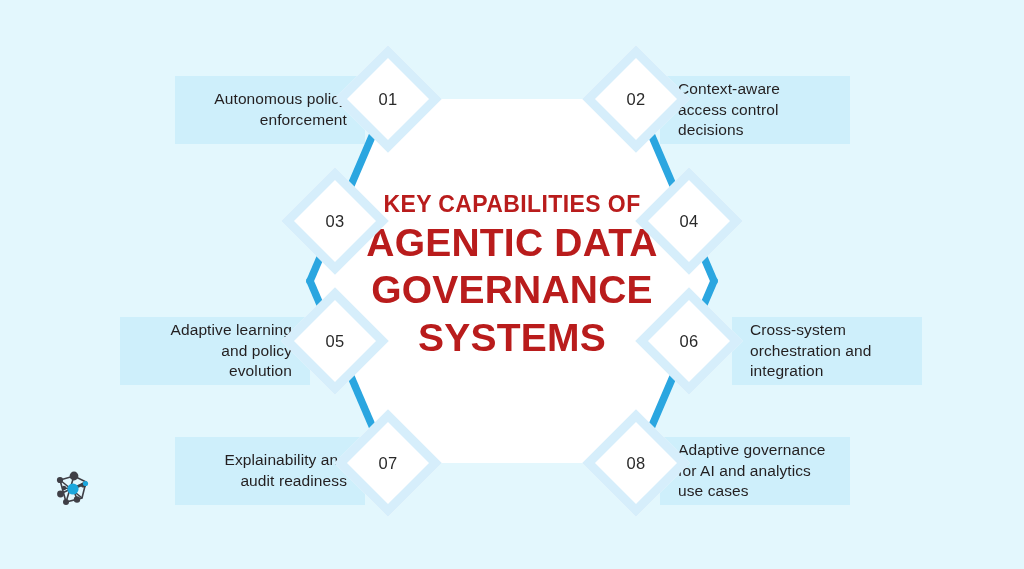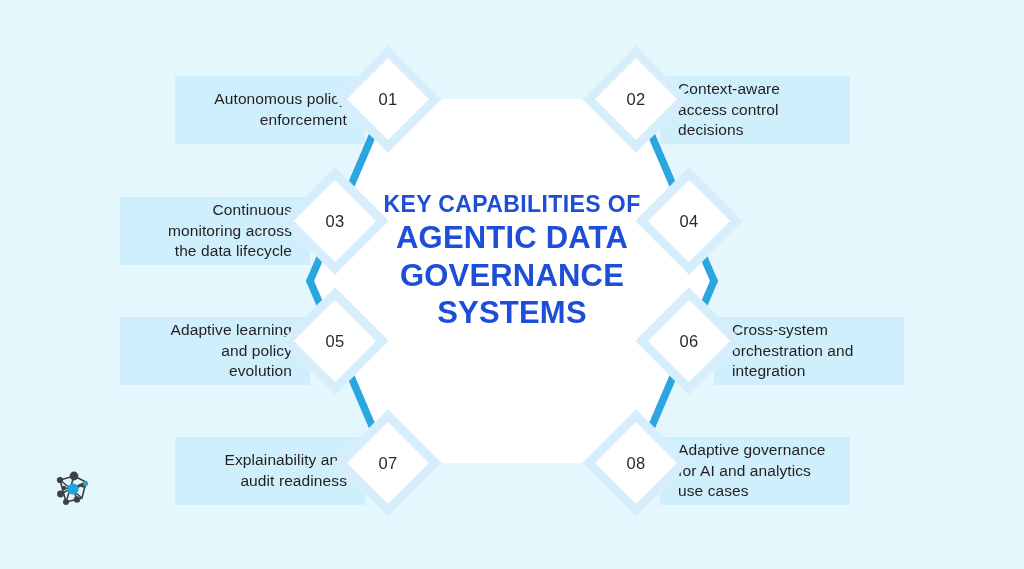--- a/index.html
+++ b/index.html
@@ -61,31 +61,31 @@
     pointer-events: none;
   }
 
   
   .center-title {
     position: absolute;
     left: 330px;
     top: 190px;
     width: 364px;
     text-align: center;
-    color: #1d4ed8;
+    color: #b91c1c;
   }
   .title-line-1 {
     font-size: 23px;
     font-weight: bold;
     letter-spacing: 0.4px;
     line-height: 1.25;
     display: block;
   }
   .title-line-2 {
-    font-size: 31px;
+    font-size: 39px;
     font-weight: bold;
     letter-spacing: 0.2px;
     line-height: 1.22;
     display: block;
   }
 
   
   .diamond {
     position: absolute;
     width: 76px;
@@ -123,34 +123,29 @@
     <span class="label-text">Autonomous policy
 enforcement</span>
   </div>
 
   <div class="label-box right" style="left:660px; top:76px;  width:190px; height:68px;">
     <span class="label-text">Context-aware
 access control
 decisions</span>
   </div>
 
-  <div class="label-box left" style="left:120px; top:197px; width:190px; height:68px;">
-    <span class="label-text">Continuous
-monitoring across
-the data lifecycle</span>
-  </div>
 
 
   <div class="label-box left" style="left:120px; top:317px; width:190px; height:68px;">
     <span class="label-text">Adaptive learning
 and policy
 evolution</span>
   </div>
 
-  <div class="label-box right" style="left:714px; top:317px; width:190px; height:68px;">
+  <div class="label-box right" style="left:732px; top:317px; width:190px; height:68px;">
     <span class="label-text">Cross-system
 orchestration and
 integration</span>
   </div>
 
   <div class="label-box left" style="left:175px; top:437px; width:190px; height:68px;">
     <span class="label-text">Explainability and
 audit readiness</span>
   </div>
 

